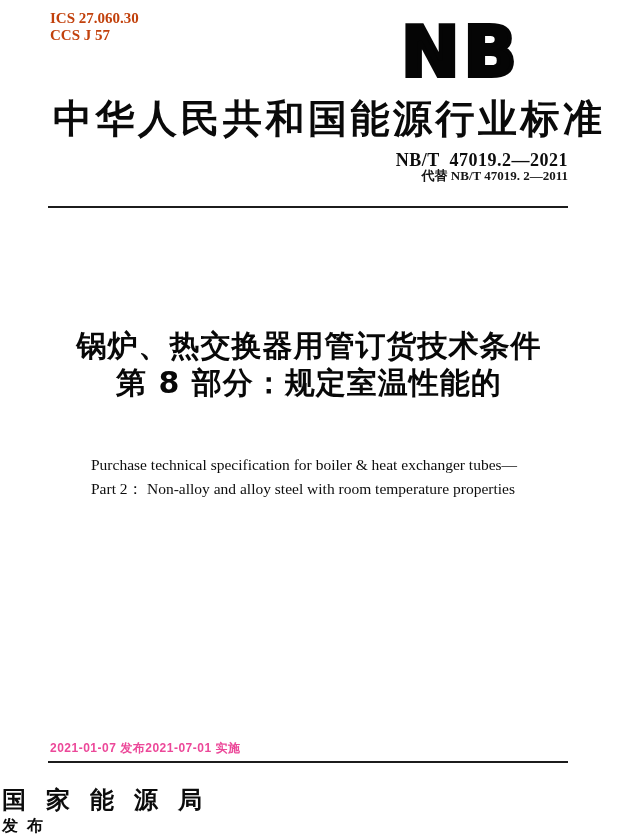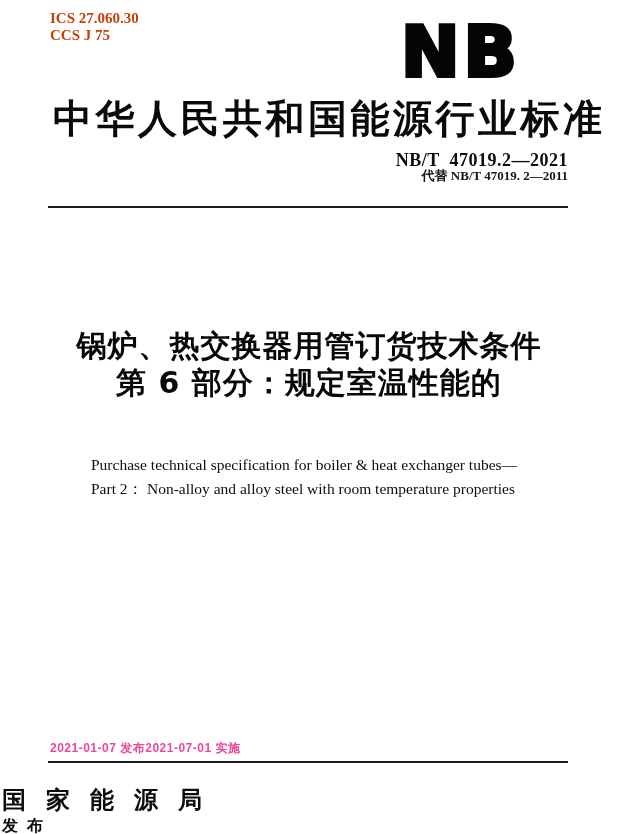--- a/index.html
+++ b/index.html
@@ -143,36 +143,36 @@
     margin-left: 2px;
   }
 </style>
 </head>
 <body>
 
 <div class="page">
 
   <div class="abs ics-block">
     <div>ICS 27.060.30</div>
-    <div>CCS J 75</div>
+    <div>CCS J 57</div>
   </div>
 
   <div class="abs nb-logo">NB</div>
 
   <div class="abs standard-name">中华人民共和国能源行业标准</div>
 
   <div class="abs std-number">NB/T 47019.2—2021</div>
 
   <div class="abs std-replaces">代替 NB/T 47019. 2—2011</div>
 
   <div class="abs rule rule-top"></div>
 
   <div class="abs title-cn">
     <div>锅炉、热交换器用管订货技术条件</div>
-    <div>第 6 部分：规定室温性能的</div>
+    <div>第 8 部分：规定室温性能的</div>
   </div>
 
   <div class="abs title-en">
     <div>Purchase technical specification for boiler &amp; heat exchanger tubes—</div>
     <div>Part 2： Non-alloy and alloy steel with room temperature properties</div>
   </div>
 
   <div class="abs dates-row">
     <span>2021-01-07 发布</span>
     <span>2021-07-01 实施</span>

